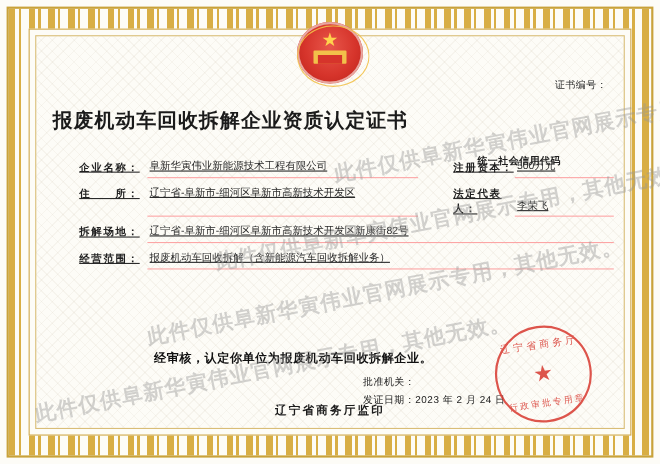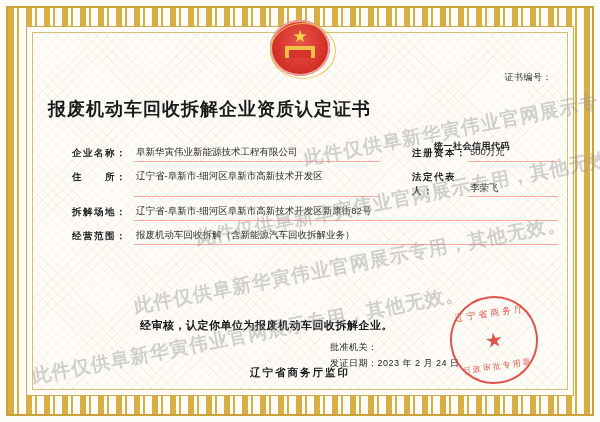--- a/index.html
+++ b/index.html
@@ -126,20 +126,21 @@
     top: 145px;
     right: 42px;
   }
   .row {
     display: flex;
     align-items: flex-start;
     font-size: 9.5px;
     color: #2a2a2a;
     margin-bottom: 7px;
     line-height: 1.45;
+    text-decoration: underline;
   }
   .lbl {
     width: 62px;
     flex: 0 0 62px;
     font-weight: bold;
     letter-spacing: 1.5px;
     color: #1f1f1f;
     font-size: 9.5px;
     padding-top: 1px;
   }

